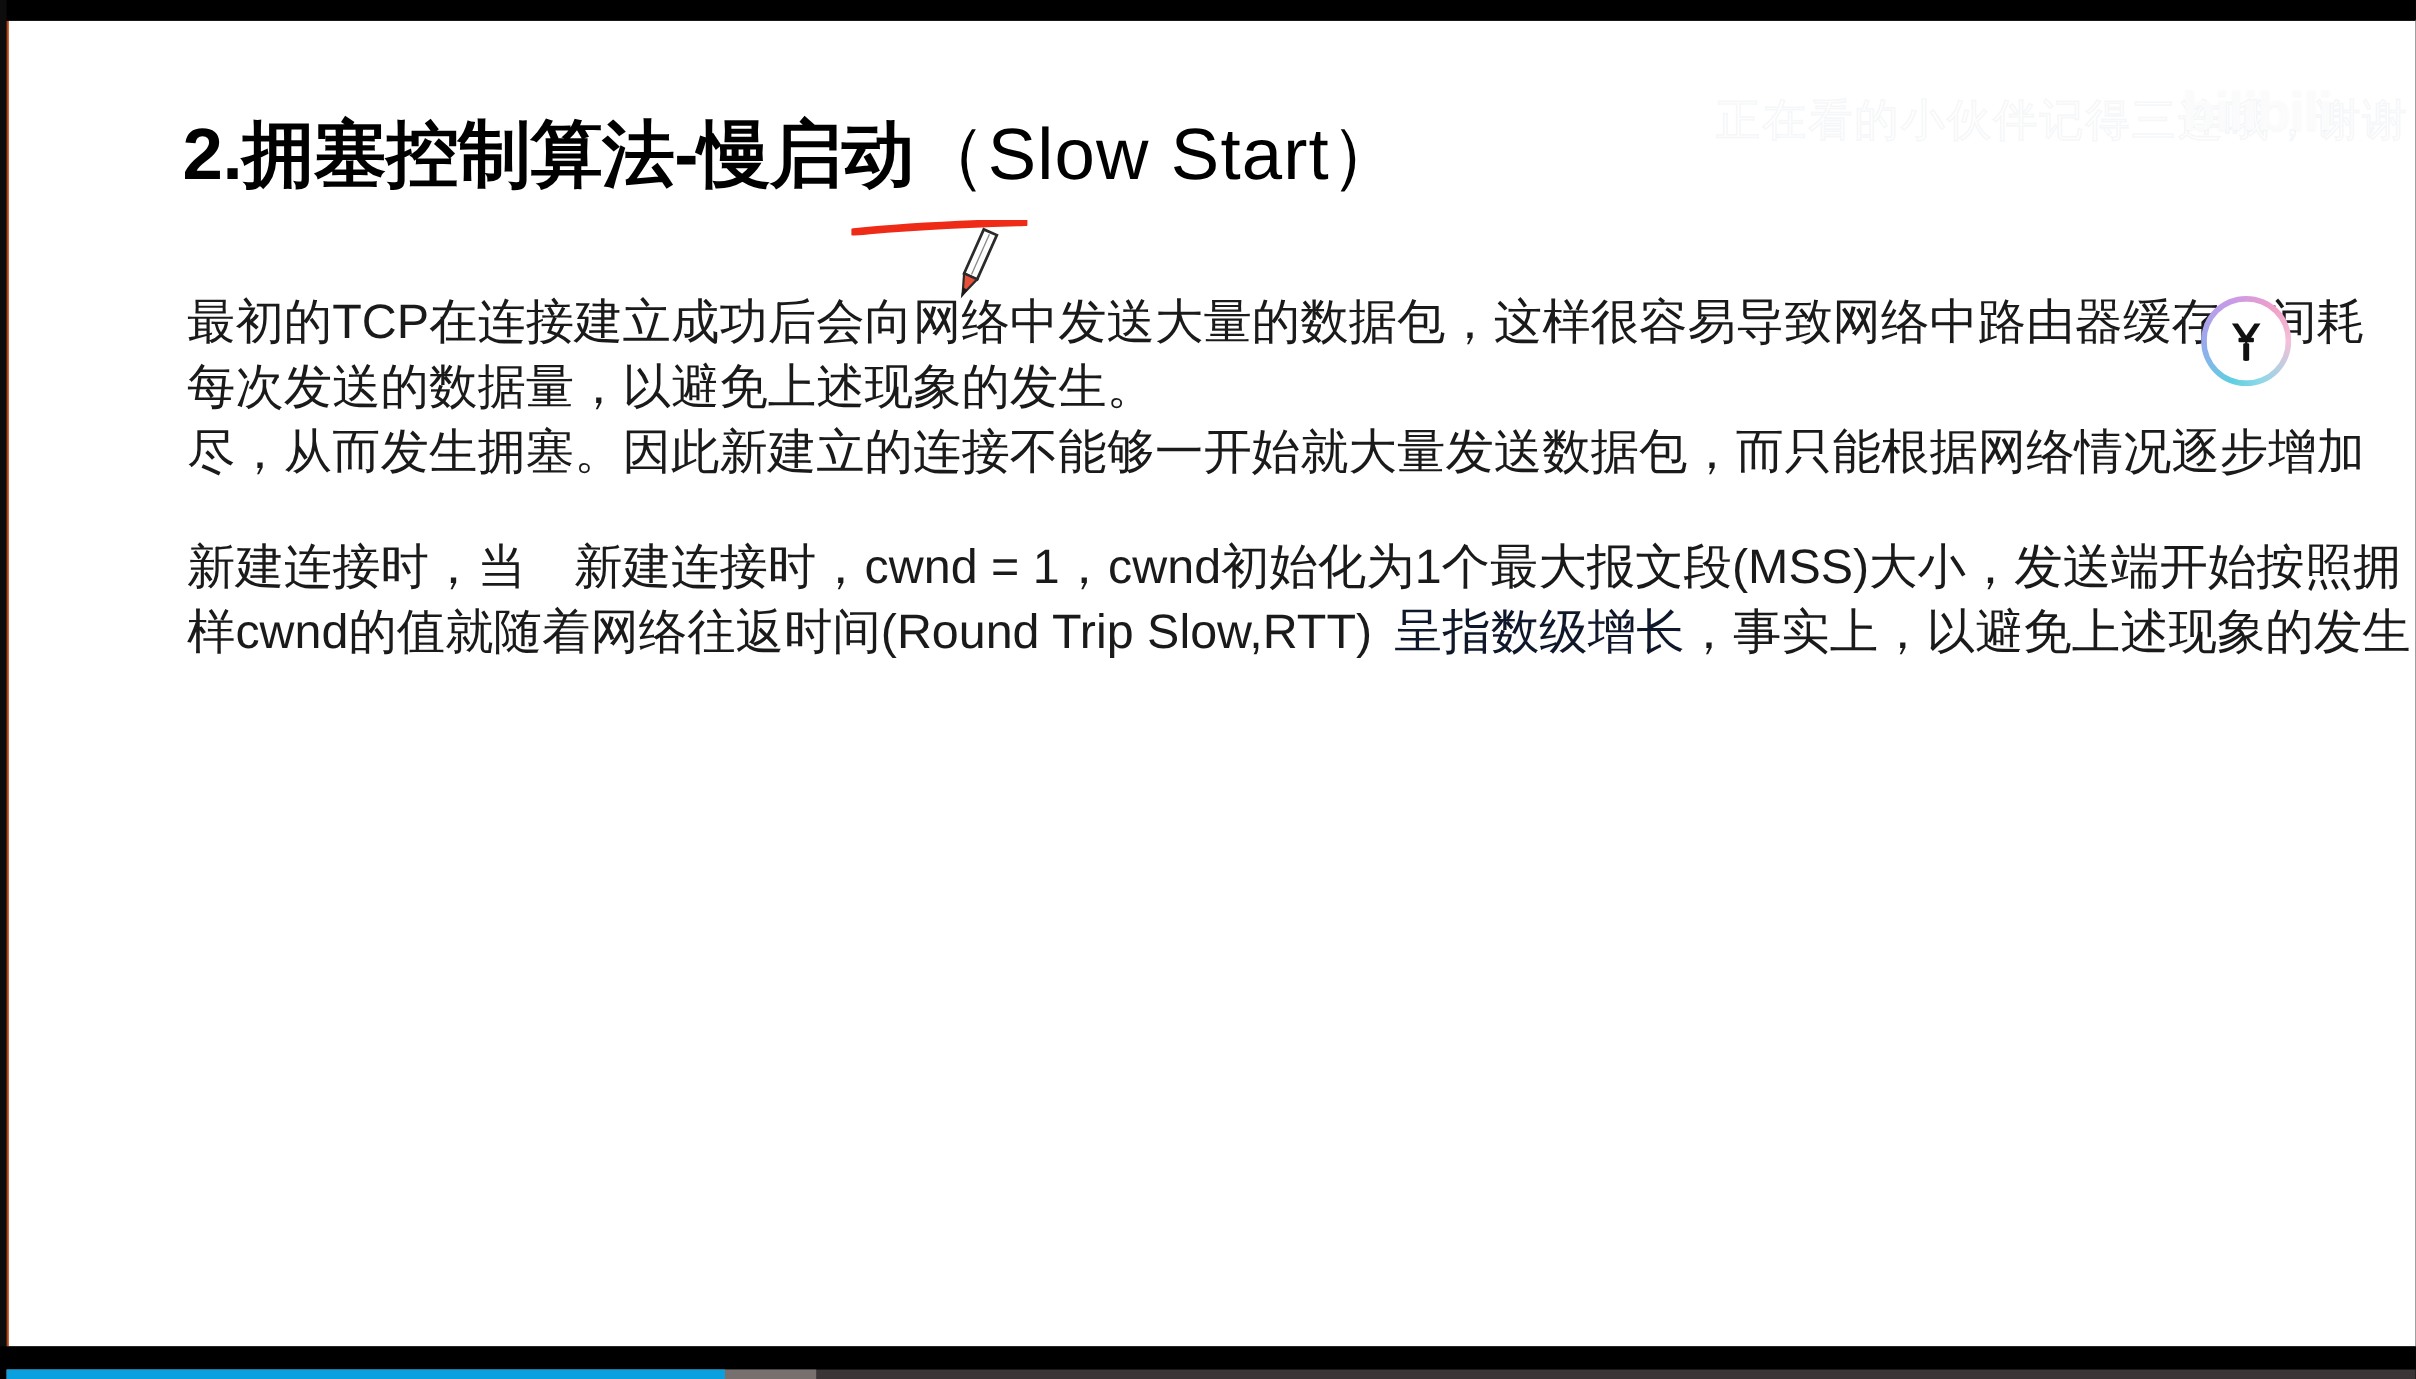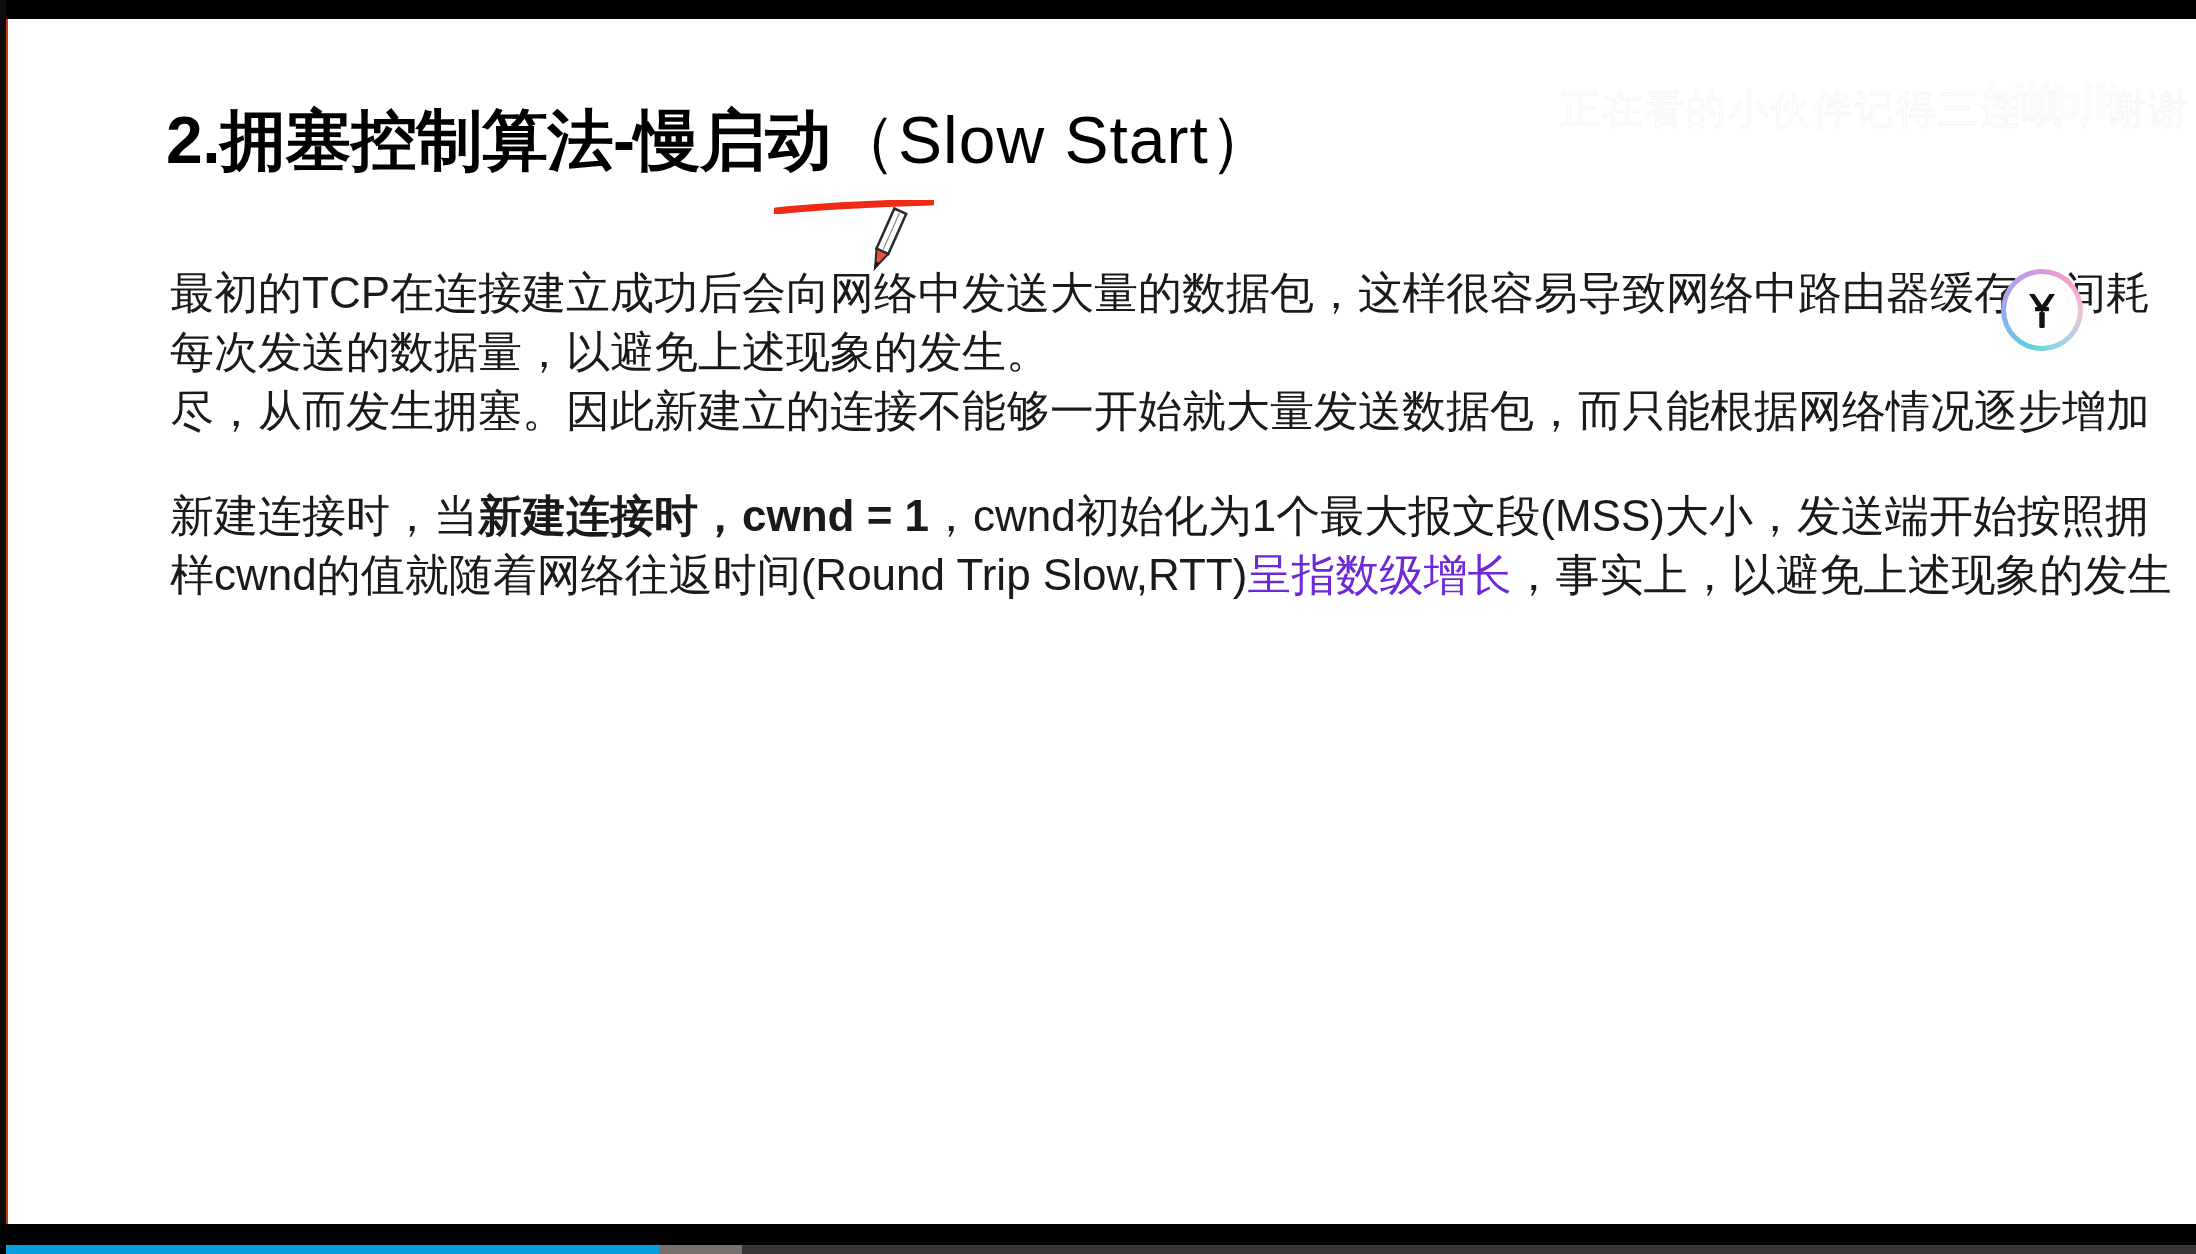--- a/index.html
+++ b/index.html
@@ -98,22 +98,22 @@
     color: #1a1a1a;
     font-size: 44px;
     line-height: 59px;
     letter-spacing: 0px;
     white-space: nowrap;
   }
   #para1 { left: 162px; top: 245px; }
   #para2 { left: 162px; top: 468px; }
 
   .para .l { display: block; }
-  .bold { font-weight: bold; }
-  .red  { color: #6d28d9; }
+  .bold { font-weight: normal; margin-left: 44px; }
+  .red  { color: #0f172a; margin-left: 20px; }
 
   
   #watermark {
     position: absolute;
     left: 1552px;
     top: 50px;
     width: 560px;
     height: 78px;
     z-index: 5;
     opacity: 0.5;

